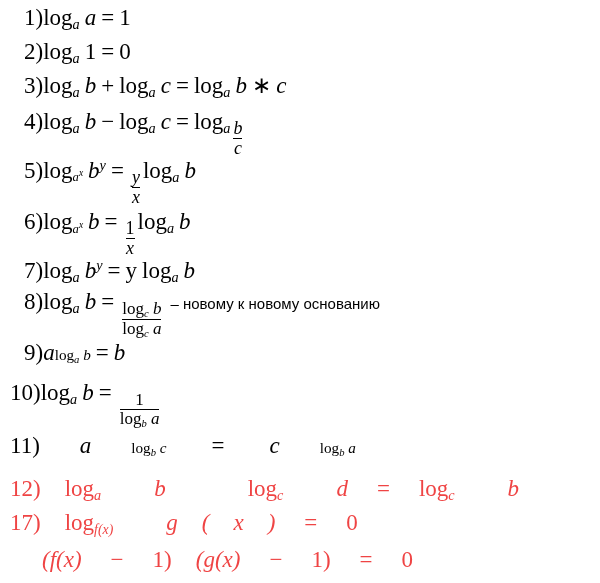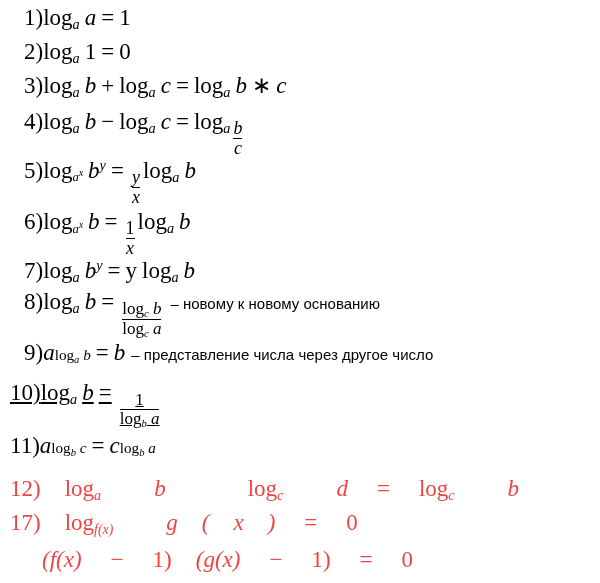--- a/index.html
+++ b/index.html
@@ -208,36 +208,35 @@
     </span>
     <span class="note">– новому к новому основанию</span>
   </div>
 
   <div class="row line" style="left:24px; top:341px;">
     <span class="num">9)</span>
     <span class="math">a</span>
       <span style="font-size:0.66em; vertical-align:0.62em;"><span class="log">log<sub style="font-size:0.7em;">a</sub></span> <span class="math">b</span></span>
     <span class="op">=</span>
     <span class="math">b</span>
-    <span class="note">– представление числа через другое число</span>
-  </div>
-
-  <div class="row line" style="left:10px; top:381px;text-decoration:underline;">
+  </div>
+
+  <div class="row line" style="left:10px; top:381px;">
     <span class="num">10)</span>
     <span class="log">log<sub>a</sub></span>
     <span class="sp"></span>
       <span class="math">b</span>
     <span class="op">=</span>
     <span class="frac" style="font-size:0.74em;">
       <span class="num-part upright">1</span>
       <span class="den"><span class="log">log<sub>b</sub></span> <span class="math">a</span></span>
     </span>
   </div>
 
-  <div class="row line" style="left:10px; top:434px;">
+  <div class="row line" style="left:10px; top:434px;gap:40px;">
     <span class="num">11)</span>
     <span class="math">a</span>
       <span style="font-size:0.66em; vertical-align:0.62em;"><span class="log">log<sub style="font-size:0.7em;">b</sub></span> <span class="math">c</span></span>
     <span class="op">=</span>
     <span class="math">c</span>
       <span style="font-size:0.66em; vertical-align:0.62em;"><span class="log">log<sub style="font-size:0.7em;">b</sub></span> <span class="math">a</span></span>
   </div>
 
   <div class="row line red" style="left:10px; top:477px;">
     <span class="num">12)</span>

